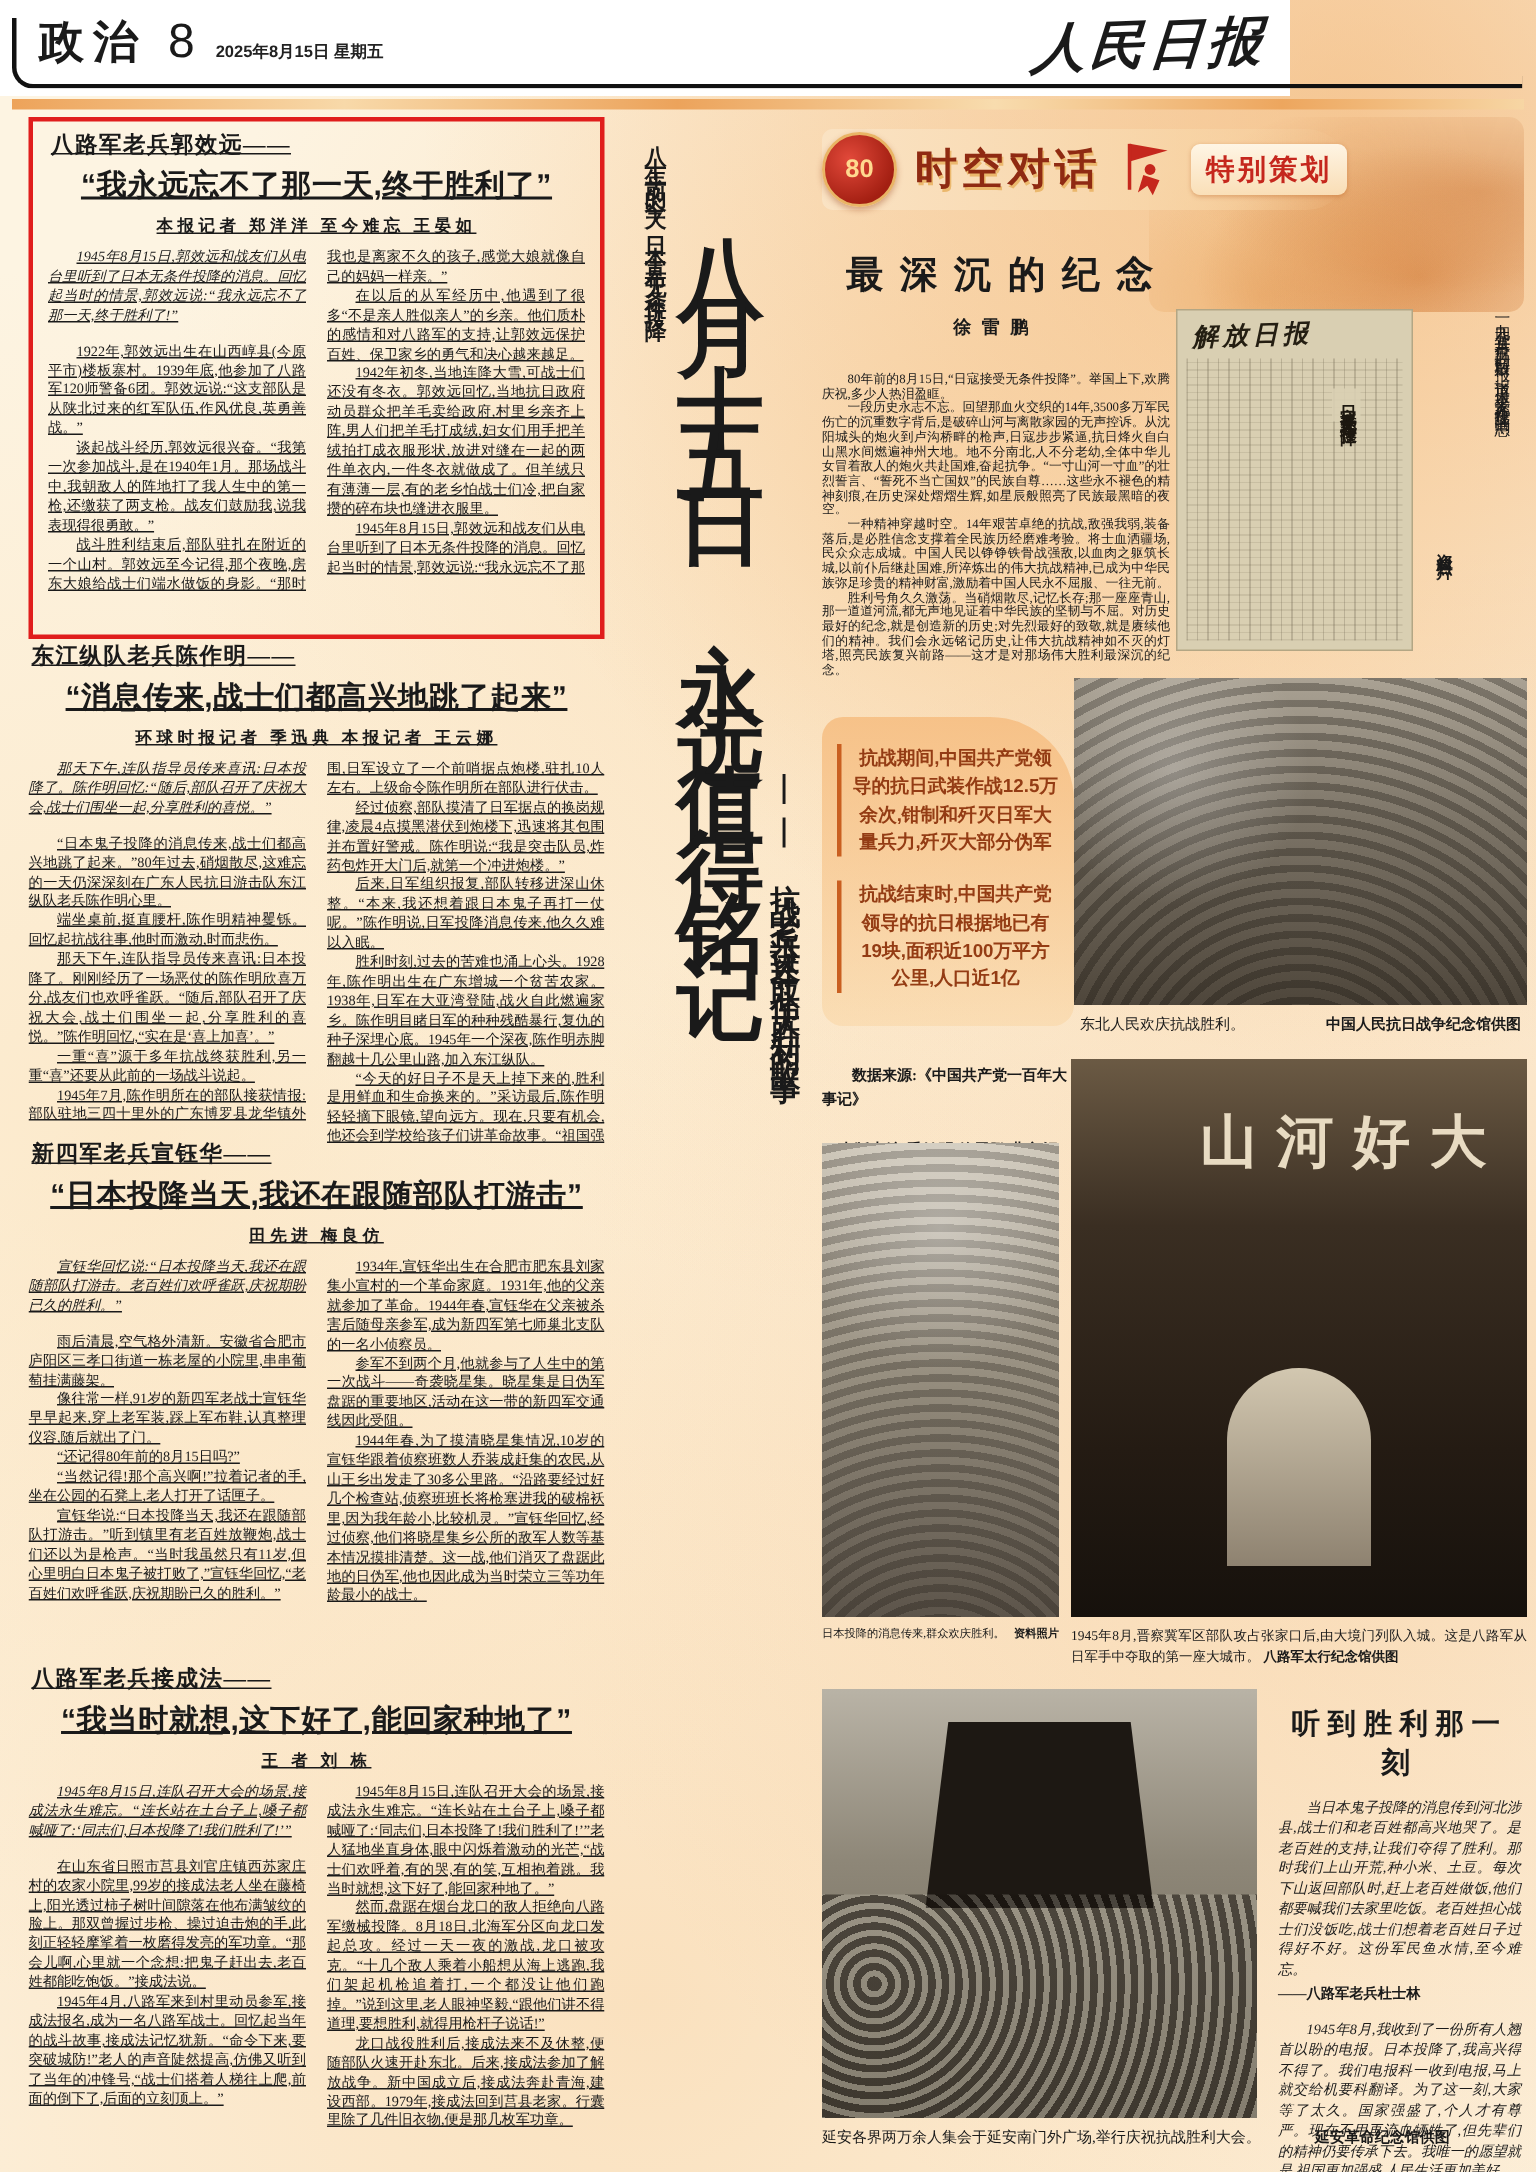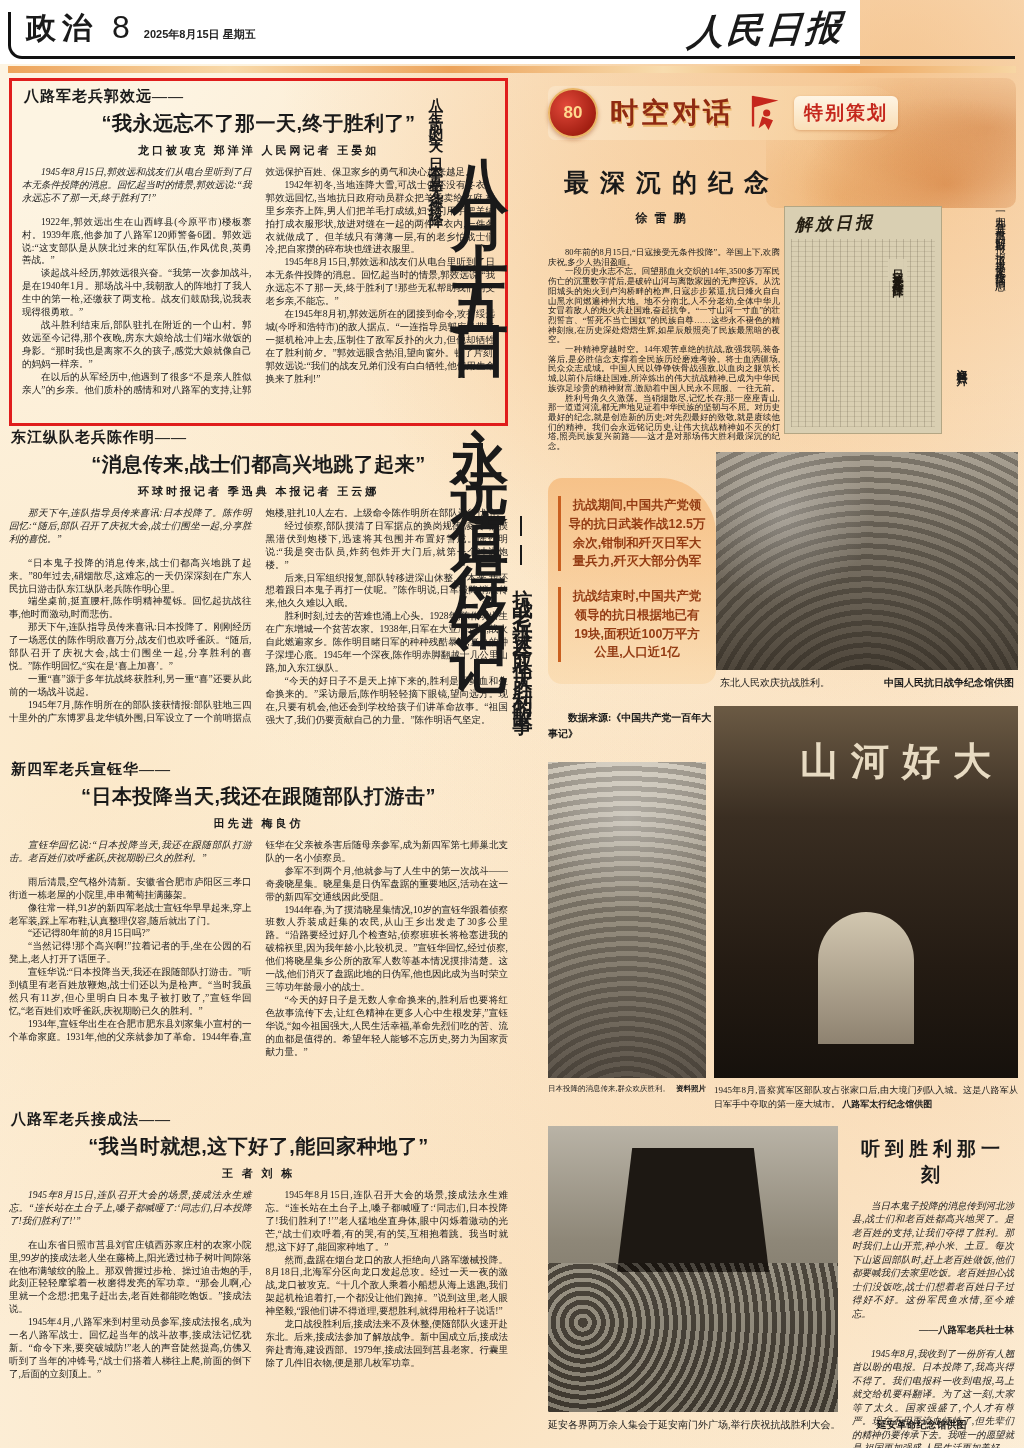--- a/index.html
+++ b/index.html
@@ -21,21 +21,21 @@
   .mast-left{position:absolute;left:26px;top:8px;display:flex;align-items:baseline;gap:14px;}
   .mast-section{font-size:30px;font-weight:bold;letter-spacing:6px;}
   .mast-page{font-size:32px;font-weight:400;font-family:"Liberation Sans",sans-serif;}
   .mast-date{font-size:11px;font-weight:bold;font-family:"Liberation Sans",sans-serif;color:#222;}
   .paper-logo{position:absolute;right:16px;top:6px;font-size:36px;font-weight:900;
     font-style:italic;letter-spacing:3px;transform:skewX(-6deg) rotate(-2deg);}
   .orange-bar{position:absolute;left:8px;top:66px;width:1008px;height:7px;
     background:linear-gradient(90deg,#eda35a,#f8d9a9 22%,#eca35b 44%,#f8dcae 65%,#eda65e 84%,#f7d6a4);}
 
   
-  .article{position:absolute;left:9px;width:499px;}
+  .article{position:absolute;left:19px;width:384px;text-decoration:underline;}
   .art-kicker{font-size:15px;font-weight:bold;letter-spacing:1px;margin:0 0 2px 2px;}
   .art-title{font-size:20px;font-weight:900;text-align:center;margin:4px 0 2px;letter-spacing:.5px;}
   .art-byline{font-size:11px;text-align:center;letter-spacing:3px;margin:6px 0 8px;font-weight:bold;}
   .art-body{column-count:2;column-gap:14px;font-size:9.5px;line-height:1.36;
     text-align:justify;overflow:hidden;}
   .art-body p{margin:0;text-indent:2em;}
   .art-body p.lead{font-style:italic;margin-bottom:11px;}
   .boxed{border:3px solid #e01d1c;padding:6px 10px;box-sizing:border-box;height:348px;}
 
   
@@ -143,21 +143,21 @@
   .cap-just{position:absolute;left:714px;top:1084px;width:304px;font-size:9px;line-height:1.55;
     text-align:justify;margin:0;}
   .cap-just .credit{font-weight:900;}
 
   
   .victory-box{position:absolute;left:848px;top:1120px;width:170px;height:322px;padding:4px 4px;
     box-sizing:border-box;}
   .victory-title{font-size:19px;font-weight:900;letter-spacing:5px;text-align:center;margin:12px 0 12px;}
   .victory-quotes p.quote{font-size:9.5px;line-height:1.42;text-align:justify;text-indent:2em;
     font-style:italic;margin:0 0 10px;}
-  .victory-quotes .attr{display:block;text-align:right;font-style:normal;font-weight:900;
+  .victory-quotes .attr{display:block;text-align:left;font-style:normal;font-weight:900;
     margin-top:3px;text-indent:0;}
 </style>
 </head>
 <body>
 
 <div class="page">
 
   <div class="masthead">
     <div class="mast-rule"></div>
     <div class="mast-left">
@@ -165,21 +165,21 @@
       <span class="mast-page">8</span>
       <span class="mast-date">2025年8月15日 星期五</span>
     </div>
     <div class="paper-logo">人民日报</div>
   </div>
   <div class="orange-bar"></div>
 
   <article class="article boxed" style="top:78px;">
     <div class="art-kicker">八路军老兵郭效远——</div>
     <h2 class="art-title sans">“我永远忘不了那一天,终于胜利了”</h2>
-    <div class="art-byline">龙口被攻克 郑洋洋  人民网记者 王晏如</div>
+    <div class="art-byline">本报记者 郑洋洋  至今难忘 王晏如</div>
     <div class="art-body" style="height:238px;">
       <p class="lead">1945年8月15日,郭效远和战友们从电台里听到了日本无条件投降的消息。回忆起当时的情景,郭效远说:“我永远忘不了那一天,终于胜利了!”</p>
     <p class="body-p">1922年,郭效远出生在山西崞县(今原平市)楼板寨村。1939年底,他参加了八路军120师警备6团。郭效远说:“这支部队是从陕北过来的红军队伍,作风优良,英勇善战。”</p>
         <p class="body-p">谈起战斗经历,郭效远很兴奋。“我第一次参加战斗,是在1940年1月。那场战斗中,我朝敌人的阵地打了我人生中的第一枪,还缴获了两支枪。战友们鼓励我,说我表现得很勇敢。”</p>
         <p class="body-p">战斗胜利结束后,部队驻扎在附近的一个山村。郭效远至今记得,那个夜晚,房东大娘给战士们端水做饭的身影。“那时我也是离家不久的孩子,感觉大娘就像自己的妈妈一样亲。”</p>
         <p class="body-p">在以后的从军经历中,他遇到了很多“不是亲人胜似亲人”的乡亲。他们质朴的感情和对八路军的支持,让郭效远保护百姓、保卫家乡的勇气和决心越来越足。</p>
         <p class="body-p">1942年初冬,当地连降大雪,可战士们还没有冬衣。郭效远回忆,当地抗日政府动员群众把羊毛卖给政府,村里乡亲齐上阵,男人们把羊毛打成绒,妇女们用手把羊绒拍打成衣服形状,放进对缝在一起的两件单衣内,一件冬衣就做成了。但羊绒只有薄薄一层,有的老乡怕战士们冷,把自家攒的碎布块也缝进衣服里。</p>
         <p class="body-p">1945年8月15日,郭效远和战友们从电台里听到了日本无条件投降的消息。回忆起当时的情景,郭效远说:“我永远忘不了那一天,终于胜利了!那些无私帮助我们的父老乡亲,不能忘。”</p>
         <p class="body-p">在1945年8月初,郭效远所在的团接到命令,攻打绥远城(今呼和浩特市)的敌人据点。“一连指导员郭应舟带了一挺机枪冲上去,压制住了敌军反扑的火力,但他却牺牲在了胜利前夕。”郭效远眼含热泪,望向窗外。顿了片刻,郭效远说:“我们的战友兄弟们没有白白牺牲,他们用生命换来了胜利!”</p>
       </div>

